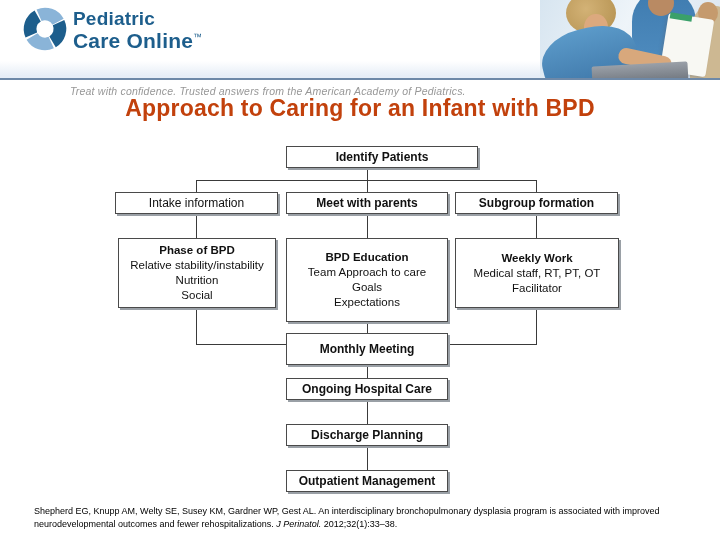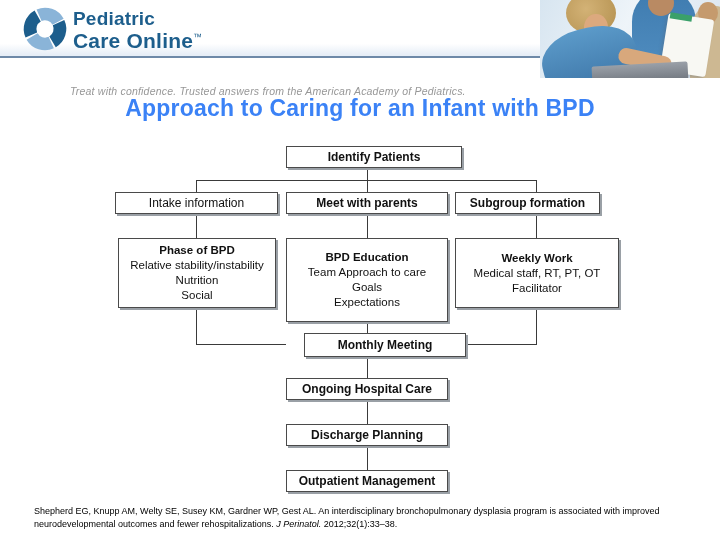--- a/index.html
+++ b/index.html
@@ -7,21 +7,21 @@
   body {
     font-family:"Liberation Sans", sans-serif;
     background:#ffffff;
     position:relative;
     overflow:hidden;
   }
   .page { position:absolute; left:0; top:0; width:720px; height:540px; background:#fff; }
 
   
   .header {
-    position:absolute; left:0; top:0; width:720px; height:58px;
+    position:absolute; left:0; top:0; width:720px; height:80px;
     background:linear-gradient(to bottom, #ffffff 55%, #ffffff 78%, #e7eef7 97%);
     border-bottom:2px solid #6e89a8;
   }
   .logo-icon { position:absolute; left:22px; top:6px; width:46px; height:46px; }
   .logo-text { position:absolute; left:73px; top:9px; line-height:1; }
   .logo-l1 { font-size:19px; font-weight:bold; color:#1d5e8c; letter-spacing:0.2px; }
   .logo-l2 { font-size:21px; font-weight:bold; color:#1d5e8c; letter-spacing:0.2px; margin-top:2px; }
   .logo-tm { font-size:9px; vertical-align:super; font-weight:normal; }
   .tagline {
     position:absolute; left:70px; top:61px;
@@ -46,43 +46,43 @@
   .ph-fig1-body { left:2px; top:28px; width:96px; height:64px; border-radius:45%;
                   background:linear-gradient(#5b9ac9,#3d75a7); transform:rotate(-14deg); }
   .ph-arm { left:78px; top:52px; width:54px; height:16px; border-radius:8px;
             background:#d8a87c; transform:rotate(12deg); }
   .ph-laptop { left:52px; top:64px; width:96px; height:20px; border-radius:2px;
                background:linear-gradient(#9aa0a8,#6d737b); transform:rotate(-3deg); }
 
   
   .slide-title {
     position:absolute; left:0; top:95px; width:720px; text-align:center;
-    font-size:23px; font-weight:bold; color:#3b82f6; letter-spacing:0.2px;
+    font-size:23px; font-weight:bold; color:#c2410c; letter-spacing:0.2px;
   }
 
   
   .fc-box {
     position:absolute; background:#ffffff; border:1px solid #4a4a4a;
     box-shadow:2px 2px 0 #9aa0a6;
     display:flex; align-items:center; justify-content:center;
     font-size:12px; font-weight:bold; color:#111; text-align:center;
   }
   .fc-box.regular { font-weight:normal; }
   .fc-box.multi { flex-direction:column; font-weight:normal; font-size:11.5px; line-height:15px; padding:2px; }
   .fc-box.multi .fc-title { font-weight:bold; }
   .fc-line { position:absolute; background:#3a3a3a; }
 
-  .b-identify   { left:286px; top:146px; width:176px; height:22px; }
+  .b-identify   { left:286px; top:146px; width:192px; height:22px; }
   .b-intake     { left:115px; top:192px; width:163px; height:22px; }
   .b-meet       { left:286px; top:192px; width:162px; height:22px; }
-  .b-subgroup   { left:455px; top:192px; width:145px; height:22px;text-align:center; }
+  .b-subgroup   { left:455px; top:192px; width:163px; height:22px;text-align:center; }
   .b-phase      { left:118px; top:238px; width:158px; height:70px; }
   .b-education  { left:286px; top:238px; width:162px; height:84px; }
   .b-weekly     { left:455px; top:238px; width:164px; height:70px; }
-  .b-monthly    { left:304px; top:333px; width:162px; height:24px; }
+  .b-monthly    { left:286px; top:333px; width:162px; height:32px; }
   .b-ongoing    { left:286px; top:378px; width:162px; height:22px; }
   .b-discharge  { left:286px; top:424px; width:162px; height:22px; }
   .b-outpatient { left:286px; top:470px; width:162px; height:22px; }
 
   .l-v1     { left:367px; top:168px; width:1px; height:12px; }
   .l-bus    { left:196px; top:180px; width:341px; height:1px; }
   .l-stub-l { left:196px; top:181px; width:1px; height:11px; }
   .l-stub-m { left:367px; top:181px; width:1px; height:11px; }
   .l-stub-r { left:536px; top:181px; width:1px; height:11px; }
   .l-v2l    { left:196px; top:214px; width:1px; height:24px; }

